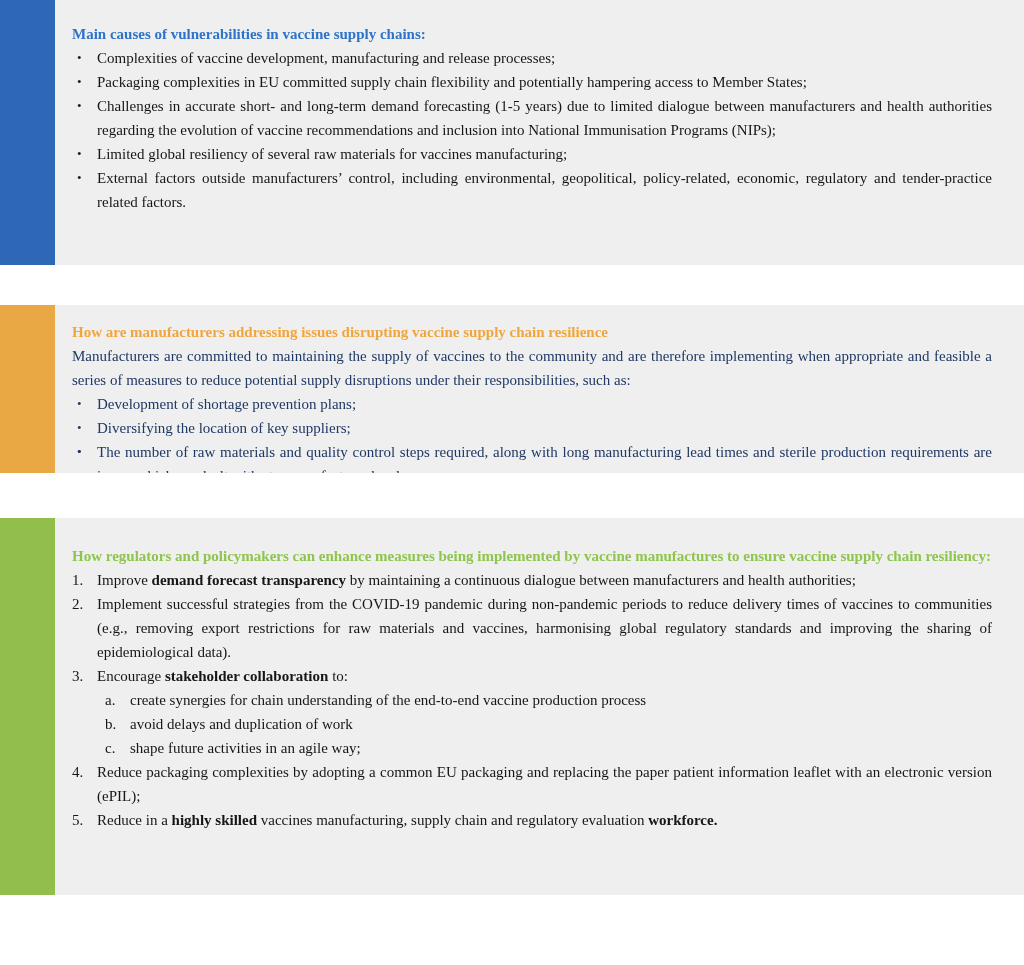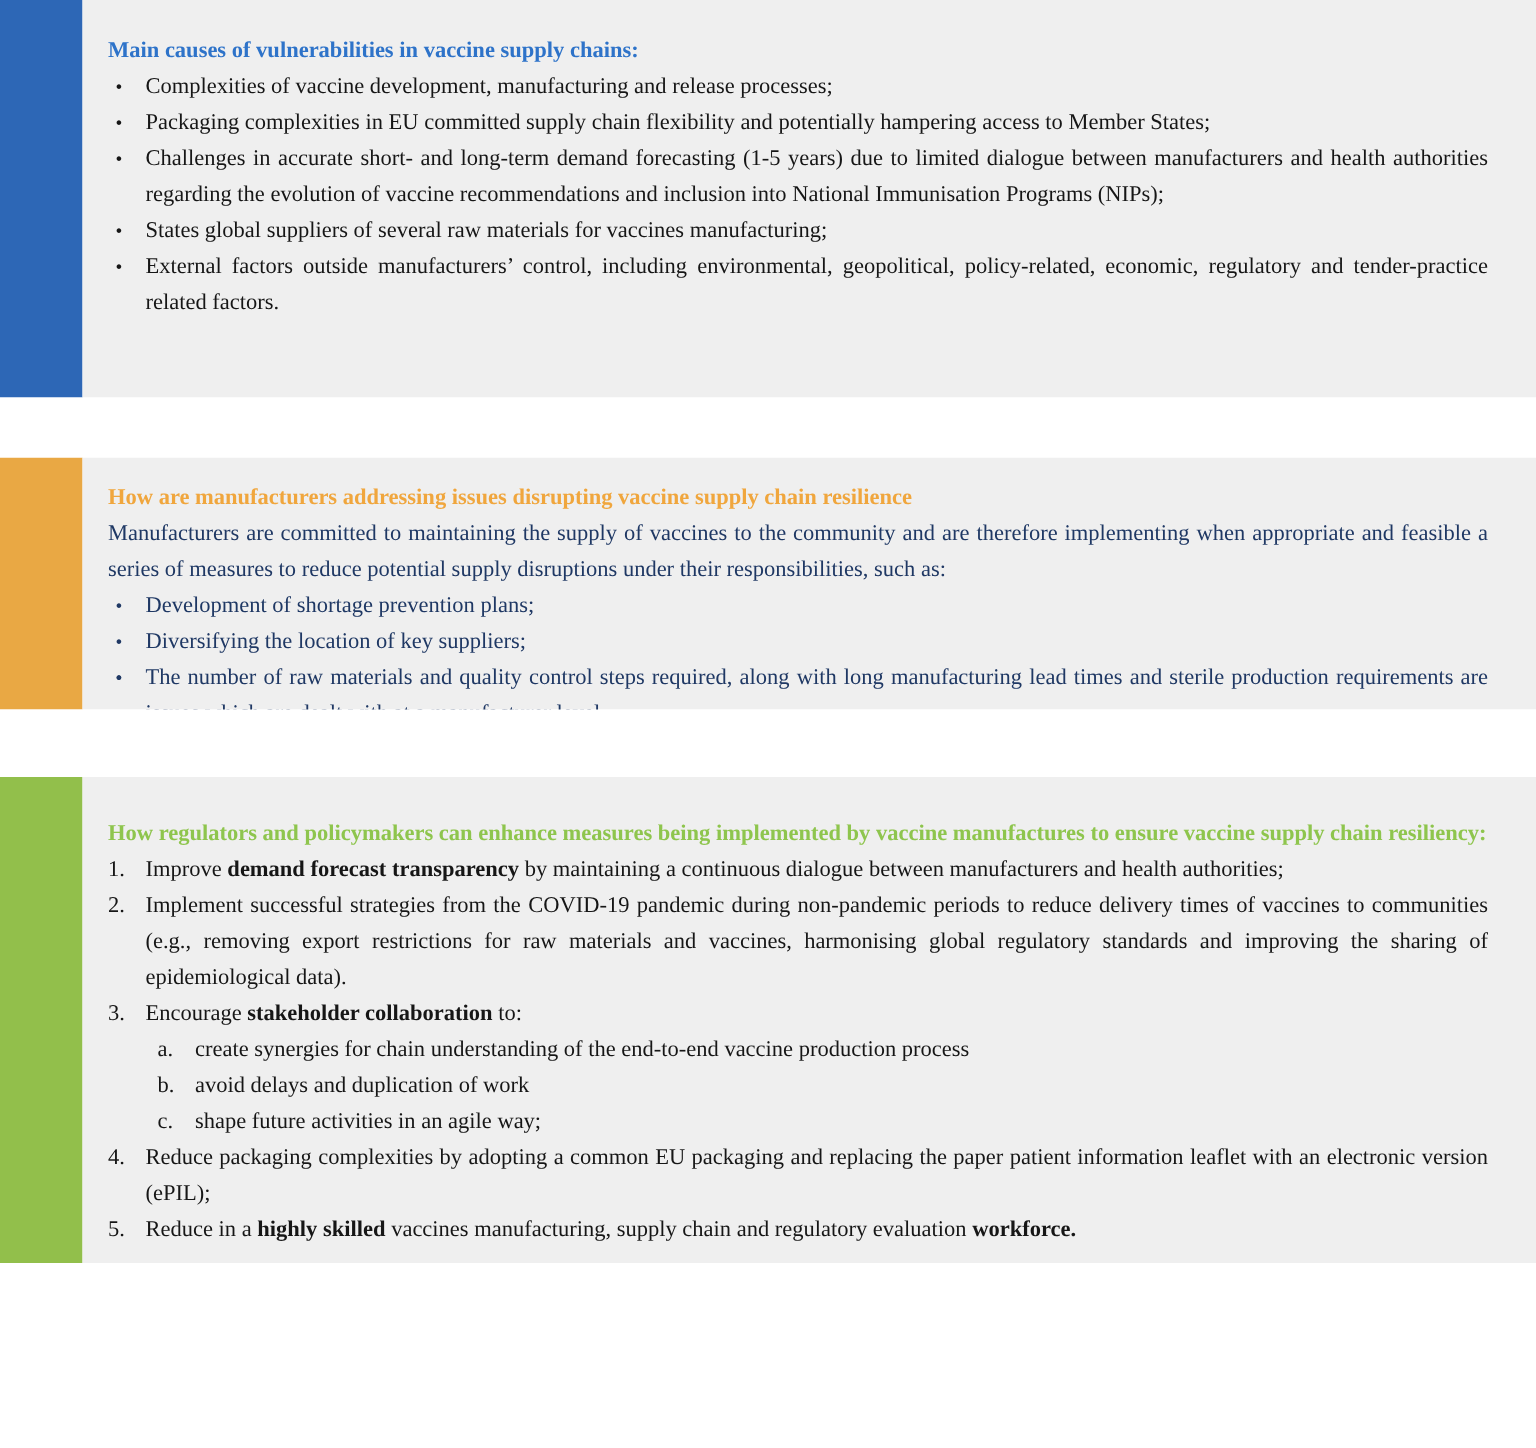--- a/index.html
+++ b/index.html
@@ -30,21 +30,21 @@
     padding: 22px 32px 4px 17px;
     color: var(--body, #161616);
     font-family: Liberation Serif, serif;
   }
   .sec-1 { height: 265px; }
   .sec-1 .callout-content { padding-top: 22px; }
   .gap-1 { height: 40px; background: #ffffff; }
   .sec-2 { height: 168px; }
   .sec-2 .callout-content { padding-top: 15px; }
   .gap-2 { height: 45px; background: #ffffff; }
-  .sec-3 { height: 324px; }
+  .sec-3 { height: 377px; }
   .sec-3 .callout-content { padding-top: 26px; }
   .callout-heading {
     font-weight: 700;
     color: var(--heading, #333);
     text-align: justify;
   }
   .callout-intro {
     text-align: justify;
   }
   .item {
@@ -73,21 +73,21 @@
 <div class="page">
 
   <section class="callout sec-1" style="--bar: #2d67b6; --bg: #efefef; --heading: #2e73c9; --body: #161616;">
     <div class="accent-bar"></div>
     <div class="callout-content">
       <div class="callout-heading">Main causes of vulnerabilities in vaccine supply chains:</div>
       <div class="item-list">
           <div class="item bullet"><span class="marker">•</span><span><span>Complexities of vaccine development, manufacturing and release processes;</span></span></div>
           <div class="item bullet"><span class="marker">•</span><span><span>Packaging complexities in EU committed supply chain flexibility and potentially hampering access to Member States;</span></span></div>
           <div class="item bullet"><span class="marker">•</span><span><span>Challenges in accurate short- and long-term demand forecasting (1-5 years) due to limited dialogue between manufacturers and health authorities regarding the evolution of vaccine recommendations and inclusion into National Immunisation Programs (NIPs);</span></span></div>
-          <div class="item bullet"><span class="marker">•</span><span><span>States global suppliers of several raw materials for vaccines manufacturing;</span></span></div>
+          <div class="item bullet"><span class="marker">•</span><span><span>Limited global resiliency of several raw materials for vaccines manufacturing;</span></span></div>
           <div class="item bullet"><span class="marker">•</span><span><span>External factors outside manufacturers’ control, including environmental, geopolitical, policy-related, economic, regulatory and tender-practice related factors.</span></span></div>
         </div>
     </div>
   </section>
 
   <div class="gap-1"></div>
 
   <section class="callout sec-2" style="--bar: #e9a844; --bg: #efefef; --heading: #f0a63d; --body: #1f3864;">
     <div class="accent-bar"></div>
     <div class="callout-content">

